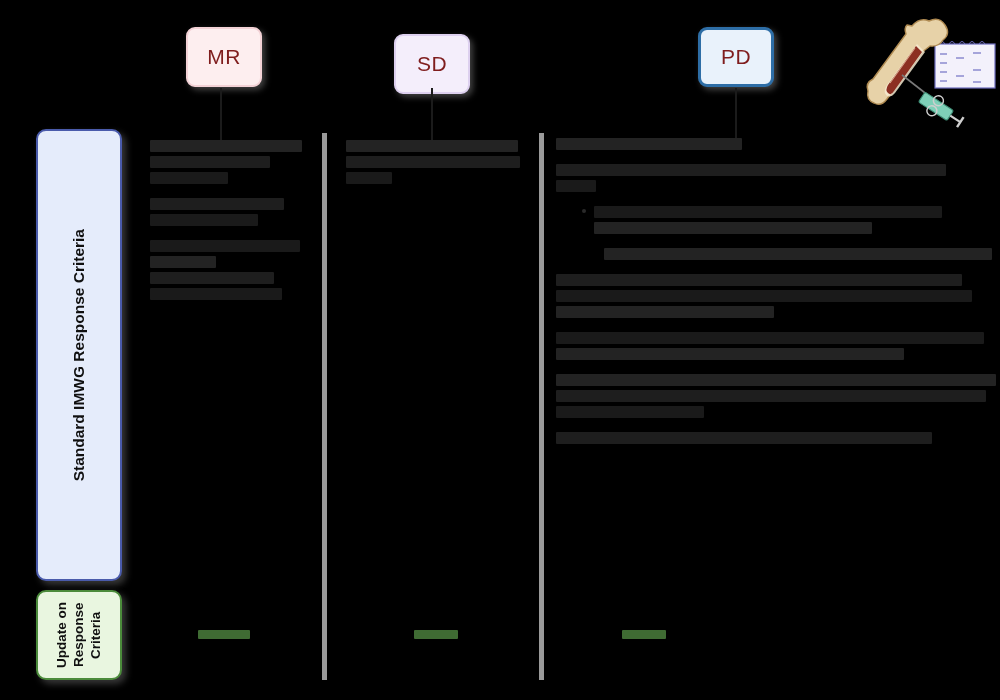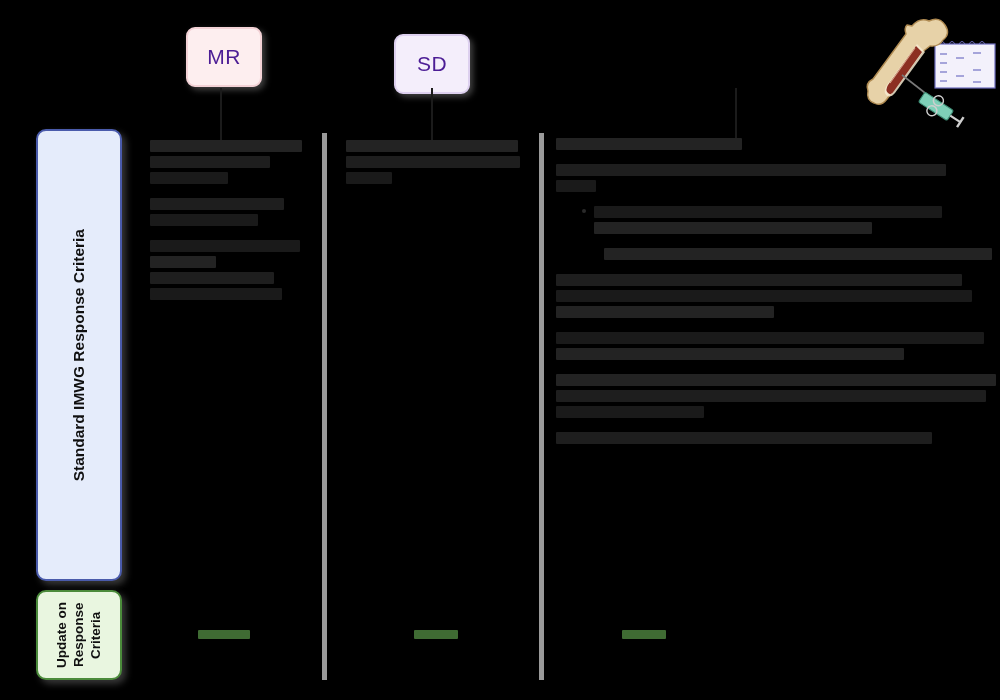--- a/index.html
+++ b/index.html
@@ -22,21 +22,21 @@
   
   .chip {
     position: absolute;
     box-sizing: border-box;
     display: flex;
     align-items: center;
     justify-content: center;
     border-radius: 9px;
     font-size: 21px;
     letter-spacing: 0.5px;
-    color: #4c1d95;
+    color: #7f1d1d;
     box-shadow: 3px 3px 6px rgba(120,120,120,0.55);
   }
   .chip-mr {
     left: 186px; top: 27px; width: 76px; height: 60px;
     background: #fdeeef;
     border: 2px solid #f3d2d6;
   }
   .chip-sd {
     left: 394px; top: 34px; width: 76px; height: 60px;
     background: #f4eefb;
@@ -144,20 +144,23 @@
   <div class="chip chip-mr">
     <span>MR</span>
   </div>
   <div class="stem stem-mr"></div>
 
   <div class="chip chip-sd">
     <span>SD</span>
   </div>
   <div class="stem stem-sd"></div>
 
+  <div class="chip chip-pd">
+    <span>PD</span>
+  </div>
   <div class="stem stem-pd"></div>
 
   <div class="banner banner-standard">
     <span class="vtext">Standard IMWG Response Criteria</span>
   </div>
 
   <div class="banner banner-update">
     <span class="vtext-multi">Update on Response Criteria</span>
   </div>
 

